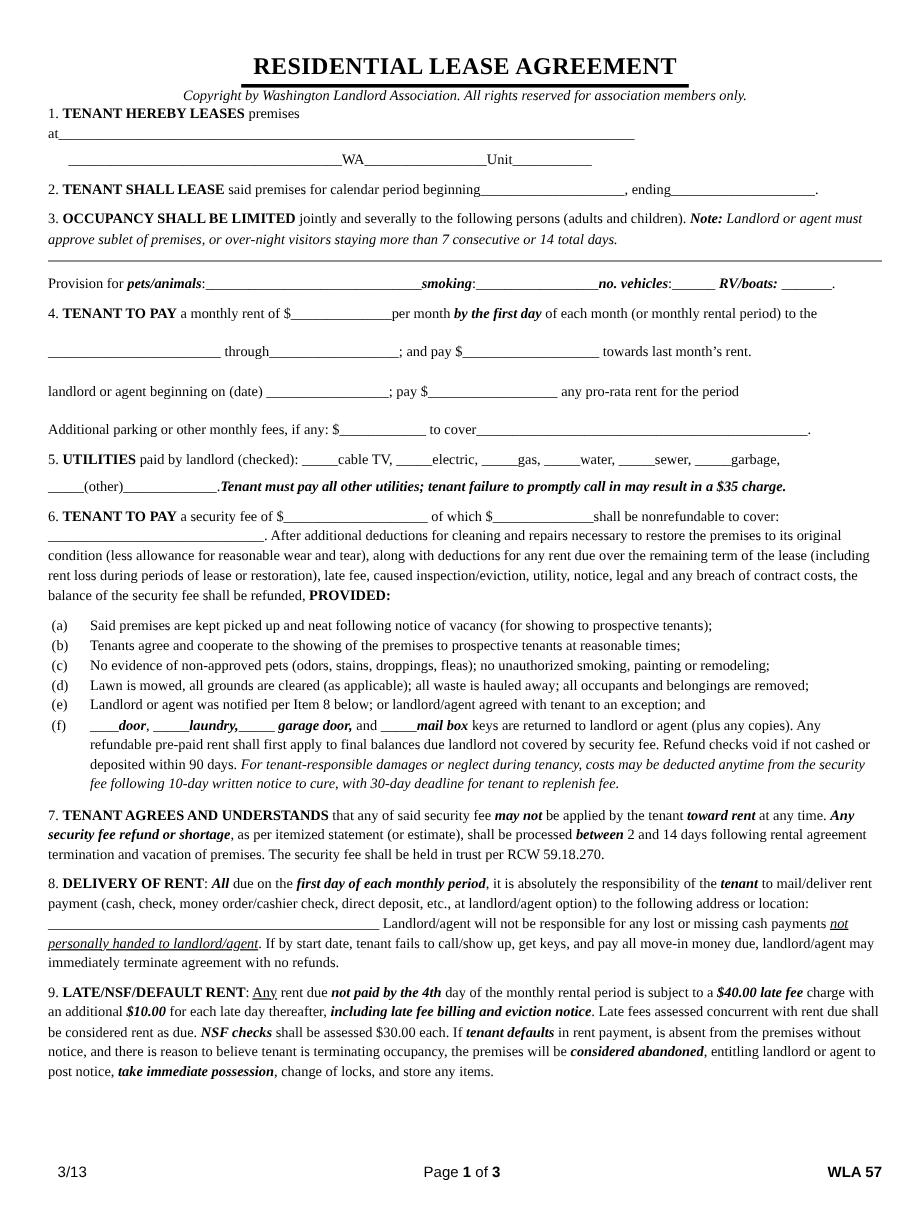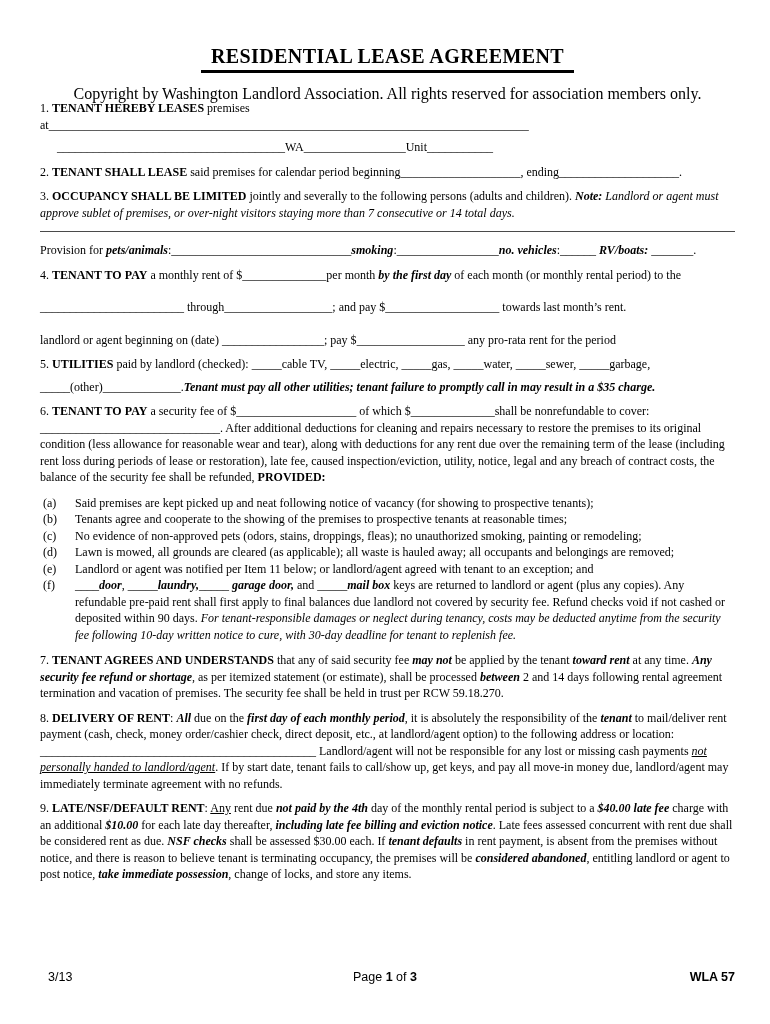--- a/index.html
+++ b/index.html
@@ -3,21 +3,21 @@
 <meta charset="utf-8">
 <style>
   html,body{margin:0;padding:0;background:#fff;}
   .page{width:770px;height:1024px;position:relative;background:#fff;color:#000;
         font-family:"Liberation Serif","DejaVu Serif",serif;font-size:12px;line-height:16.5px;
         overflow:hidden;}
   .content{padding:45px 35px 0 40px;}
   .title-wrap{text-align:center;}
   .doc-title{display:inline-block;margin:0;font-size:20px;font-weight:bold;letter-spacing:.4px;
              border-bottom:3px solid #000;padding:0 10px 2px;line-height:1.15;}
-  .doc-subtitle{text-align:center;font-size:16px;line-height:13px;margin-top:14px;}
+  .doc-subtitle{text-align:center;font-style:italic;font-size:12px;line-height:13px;margin-top:0;}
   .date-line{text-align:right;padding-right:25px;margin:10px 0 12px;}
   .block{margin:0 0 8px 0;}
   .bline{}
   .bline.indent{padding-left:17px;}
   .bline.sp{margin-top:6px;}
   .bline.nowrap{white-space:nowrap;}
   .spaced .bline + .bline{margin-top:16px;}
   .hr{border-top:1.5px solid #4a4a4a;height:0;margin:10px 0 10px;}
   .sub{display:flex;margin-bottom:0;}
   .sub .sub-label{flex:0 0 35px;box-sizing:border-box;padding-left:3px;}
@@ -56,20 +56,21 @@
           <div class="bline"><span class="num">3. </span><span class="seg seg-b">OCCUPANCY SHALL BE LIMITED</span><span class="seg seg-n"> jointly and severally to the following persons (adults and children). </span><span class="seg seg-bi">Note:</span><span class="seg seg-i"> Landlord or agent must approve sublet of premises, or over-night visitors staying more than 7 consecutive or 14 total days.</span></div>
         </div>
         <div class="block hr"></div>
         <div class="block line">
           <div class="bline"><span class="seg seg-n">Provision for </span><span class="seg seg-bi">pets/animals</span><span class="seg seg-n">:</span><span class="seg seg-n">______________________________</span><span class="seg seg-bi">smoking</span><span class="seg seg-n">:</span><span class="seg seg-n">_________________</span><span class="seg seg-bi">no. vehicles</span><span class="seg seg-n">:</span><span class="seg seg-n">______</span><span class="seg seg-n"> </span><span class="seg seg-bi">RV/boats:</span><span class="seg seg-n"> </span><span class="seg seg-n">_______</span><span class="seg seg-n">.</span></div>
         </div>
         <div class="block item spaced">
           <div class="bline"><span class="num">4. </span><span class="seg seg-b">TENANT TO PAY</span><span class="seg seg-n"> a monthly rent of $</span><span class="seg seg-n">______________</span><span class="seg seg-n">per month </span><span class="seg seg-bi">by the first day</span><span class="seg seg-n"> of each month (or monthly rental period) to the</span></div>
           <div class="bline"><span class="seg seg-n">________________________</span><span class="seg seg-n"> through</span><span class="seg seg-n">__________________</span><span class="seg seg-n">; and pay $</span><span class="seg seg-n">___________________</span><span class="seg seg-n"> towards last month’s rent.</span></div>
           <div class="bline"><span class="seg seg-n">landlord or agent beginning on (date) </span><span class="seg seg-n">_________________</span><span class="seg seg-n">; pay $</span><span class="seg seg-n">__________________</span><span class="seg seg-n"> any pro-rata rent for the period</span></div>
+          <div class="bline"><span class="seg seg-n">Additional parking or other monthly fees, if any: $</span><span class="seg seg-n">____________</span><span class="seg seg-n"> to cover</span><span class="seg seg-n">______________________________________________</span><span class="seg seg-n">.</span></div>
         </div>
         <div class="block item">
           <div class="bline"><span class="num">5. </span><span class="seg seg-b">UTILITIES</span><span class="seg seg-n"> paid by landlord (checked): </span><span class="seg seg-n">_____</span><span class="seg seg-n">cable TV, </span><span class="seg seg-n">_____</span><span class="seg seg-n">electric, </span><span class="seg seg-n">_____</span><span class="seg seg-n">gas, </span><span class="seg seg-n">_____</span><span class="seg seg-n">water, </span><span class="seg seg-n">_____</span><span class="seg seg-n">sewer, </span><span class="seg seg-n">_____</span><span class="seg seg-n">garbage,</span></div>
           <div class="bline sp"><span class="seg seg-n">_____</span><span class="seg seg-n">(other)</span><span class="seg seg-n">_____________</span><span class="seg seg-n">.</span><span class="seg seg-bi">Tenant must pay all other utilities; tenant failure to promptly call in may result in a $35 charge.</span></div>
         </div>
         <div class="block item mb">
           <div class="bline"><span class="num">6. </span><span class="seg seg-b">TENANT TO PAY</span><span class="seg seg-n"> a security fee of $</span><span class="seg seg-n">____________________</span><span class="seg seg-n"> of which $</span><span class="seg seg-n">______________</span><span class="seg seg-n">shall be nonrefundable to cover:</span></div>
           <div class="bline"><span class="seg seg-n">______________________________</span><span class="seg seg-n">. After additional deductions for cleaning and repairs necessary to restore the premises to its original condition (less allowance for reasonable wear and tear), along with deductions for any rent due over the remaining term of the lease (including rent loss during periods of lease or restoration), late fee, caused inspection/eviction, utility, notice, legal and any breach of contract costs, the balance of the security fee shall be refunded, </span><span class="seg seg-b">PROVIDED:</span></div>
         </div>
         <div class="block sub">
@@ -83,21 +84,21 @@
         <div class="block sub">
           <span class="sub-label">(c)</span>
           <div class="sub-text"><span class="seg seg-n">No evidence of non-approved pets (odors, stains, droppings, fleas); no unauthorized smoking, painting or remodeling;</span></div>
         </div>
         <div class="block sub">
           <span class="sub-label">(d)</span>
           <div class="sub-text"><span class="seg seg-n">Lawn is mowed, all grounds are cleared (as applicable); all waste is hauled away; all occupants and belongings are removed;</span></div>
         </div>
         <div class="block sub">
           <span class="sub-label">(e)</span>
-          <div class="sub-text"><span class="seg seg-n">Landlord or agent was notified per Item 11 below; or landlord/agent agreed with tenant to an exception; and</span></div>
+          <div class="sub-text"><span class="seg seg-n">Landlord or agent was notified per Item 8 below; or landlord/agent agreed with tenant to an exception; and</span></div>
         </div>
         <div class="block sub mb">
           <span class="sub-label">(f)</span>
           <div class="sub-text"><span class="seg seg-n">____</span><span class="seg seg-bi">door</span><span class="seg seg-n">, </span><span class="seg seg-n">_____</span><span class="seg seg-bi">laundry,</span><span class="seg seg-n">_____</span><span class="seg seg-n"> </span><span class="seg seg-bi">garage door,</span><span class="seg seg-n"> and </span><span class="seg seg-n">_____</span><span class="seg seg-bi">mail box</span><span class="seg seg-n"> keys are returned to landlord or agent (plus any copies). Any refundable pre-paid rent shall first apply to final balances due landlord not covered by security fee. Refund checks void if not cashed or deposited within 90 days. </span><span class="seg seg-i">For tenant-responsible damages or neglect during tenancy, costs may be deducted anytime from the security fee following 10-day written notice to cure, with 30-day deadline for tenant to replenish fee.</span></div>
         </div>
         <div class="block item">
           <div class="bline"><span class="num">7. </span><span class="seg seg-b">TENANT AGREES AND UNDERSTANDS</span><span class="seg seg-n"> that any of said security fee </span><span class="seg seg-bi">may not</span><span class="seg seg-n"> be applied by the tenant </span><span class="seg seg-bi">toward rent</span><span class="seg seg-n"> at any time. </span><span class="seg seg-bi">Any security fee refund or shortage</span><span class="seg seg-n">, as per itemized statement (or estimate), shall be processed </span><span class="seg seg-bi">between</span><span class="seg seg-n"> 2 and 14 days following rental agreement termination and vacation of premises. The security fee shall be held in trust per RCW 59.18.270.</span></div>
         </div>
         <div class="block item">
           <div class="bline"><span class="num">8. </span><span class="seg seg-b">DELIVERY OF RENT</span><span class="seg seg-n">: </span><span class="seg seg-bi">All</span><span class="seg seg-n"> due on the </span><span class="seg seg-bi">first day of each monthly period</span><span class="seg seg-n">, it is absolutely the responsibility of the </span><span class="seg seg-bi">tenant</span><span class="seg seg-n"> to mail/deliver rent payment (cash, check, money order/cashier check, direct deposit, etc., at landlord/agent option) to the following address or location: </span><span class="seg seg-n">______________________________________________</span><span class="seg seg-n"> Landlord/agent will not be responsible for any lost or missing cash payments </span><span class="seg seg-iu">not personally handed to landlord/agent</span><span class="seg seg-n">. If by start date, tenant fails to call/show up, get keys, and pay all move-in money due, landlord/agent may immediately terminate agreement with no refunds.</span></div>

